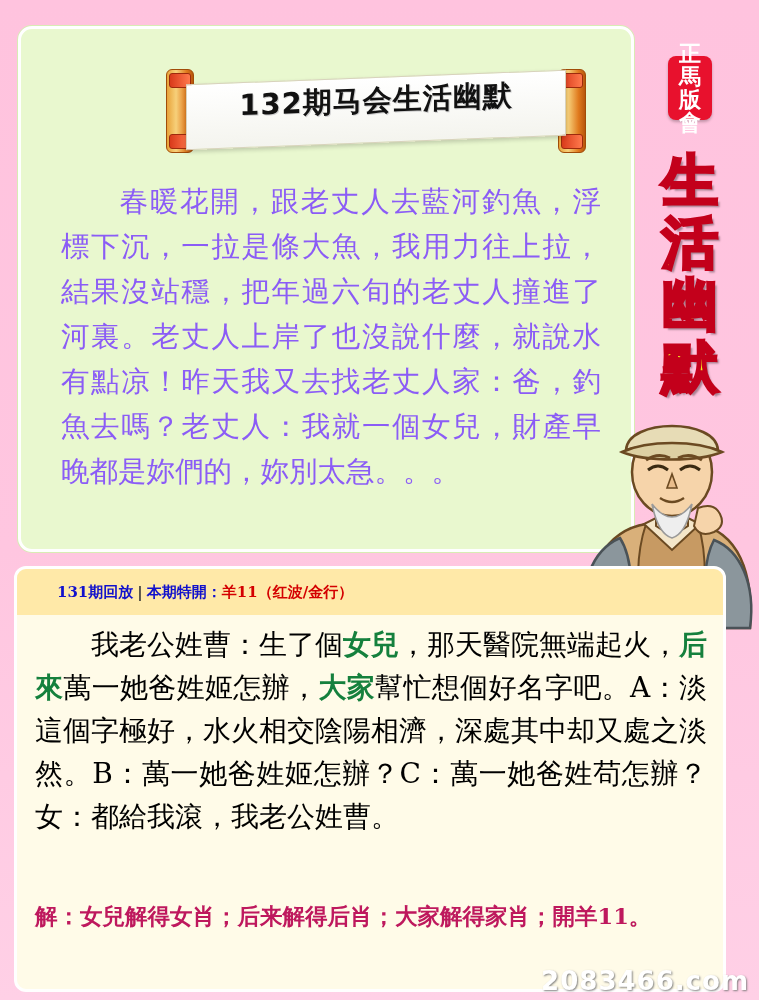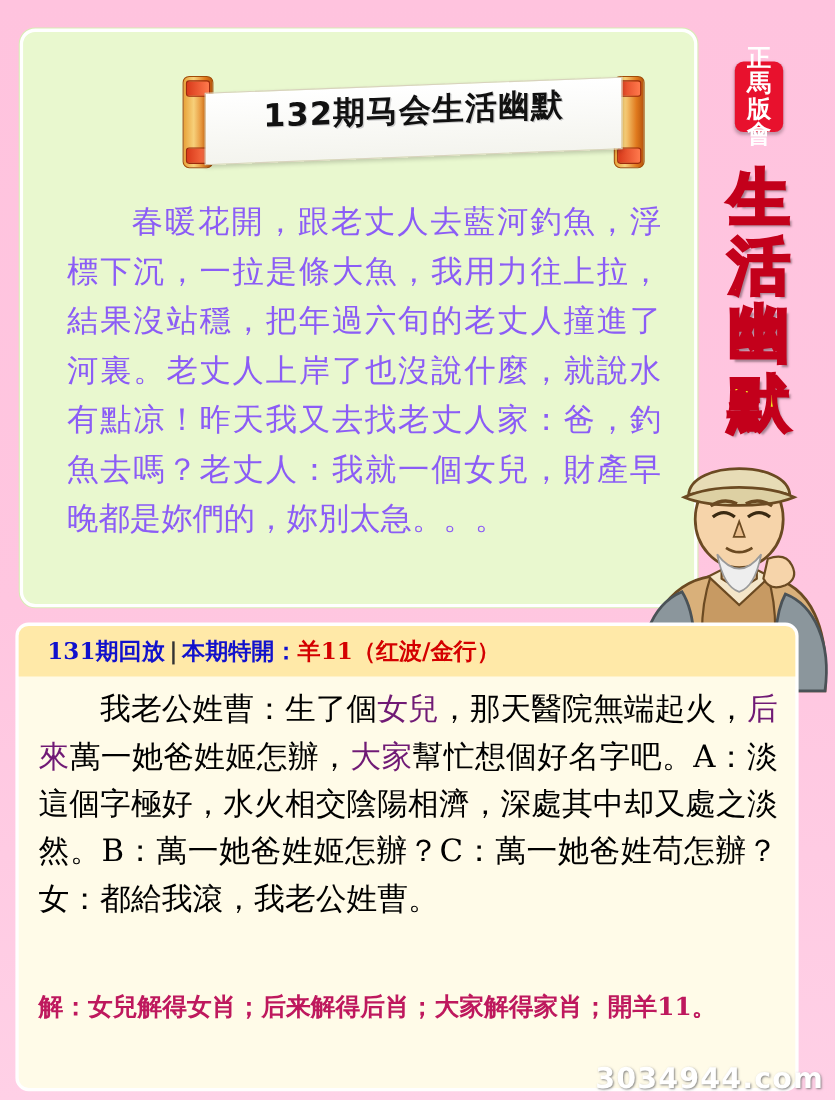--- a/index.html
+++ b/index.html
@@ -103,33 +103,33 @@
     border:3px solid #ffffff;
     border-radius:12px;
   }
   .band{
     position:absolute;left:0;top:0;width:100%;height:46px;
     background:#ffe9a8;
     border-radius:9px 9px 0 0;
     display:flex;align-items:center;
   }
   .band-inner{
-    padding-left:26px;
-    font-family:"DejaVu Serif","Liberation Serif",serif;
-    font-size:21px;color:#1111cc;font-weight:bold;white-space:nowrap;
+    padding-left:40px;
+    font-family:"DejaVu Serif","Liberation Serif",serif;
+    font-size:15px;color:#1111cc;font-weight:bold;white-space:nowrap;
   }
   .band-inner .sep{color:#333;margin:0 4px;}
   .band-inner .red{color:#d40000;}
   .bottom-text{
     position:absolute;left:18px;top:54px;width:672px;
     font-family:"DejaVu Serif","Liberation Serif",serif;
     font-size:28px;line-height:43px;color:#000;text-align:justify;
   }
   .bottom-text .indent{display:inline-block;width:2em;}
-  .bottom-text .red{color:#701a75;font-weight:normal;}
+  .bottom-text .red{color:#15803d;font-weight:bold;}
   .answer{
     position:absolute;left:18px;top:330px;width:680px;
     font-family:"DejaVu Serif","Liberation Serif",serif;
     font-size:22.5px;line-height:34px;color:#be185d;font-weight:bold;
   }
 
   
   .watermark{
     position:absolute;right:10px;bottom:4px;
     font-family:"DejaVu Sans","Liberation Sans",sans-serif;
@@ -214,14 +214,14 @@
       <div class="band-inner">
         <span>131期回放</span><span class="sep">|</span><span>本期特開：</span><span class="red">羊11（红波/金行）</span>
       </div>
     </div>
 
     <div class="bottom-text"><span class="indent"></span><span>我老公姓曹：生了個</span><span class="red">女兒</span><span>，那天醫院無端起火，</span><span class="red">后來</span><span>萬一她爸姓姬怎辦，</span><span class="red">大家</span><span>幫忙想個好名字吧。A：淡這個字極好，水火相交陰陽相濟，深處其中却又處之淡然。B：萬一她爸姓姬怎辦？C：萬一她爸姓苟怎辦？女：都給我滾，我老公姓曹。</span></div>
 
     <div class="answer">解：女兒解得女肖；后来解得后肖；大家解得家肖；開羊11。</div>
   </div>
 
-  <div class="watermark">3034944.com</div>
+  <div class="watermark">2083466.com</div>
 </div>
 
 </body></html>

